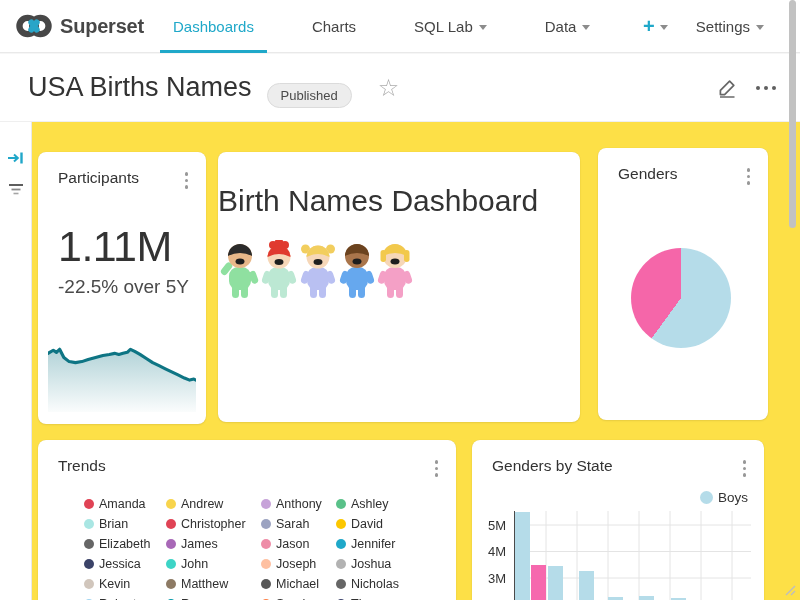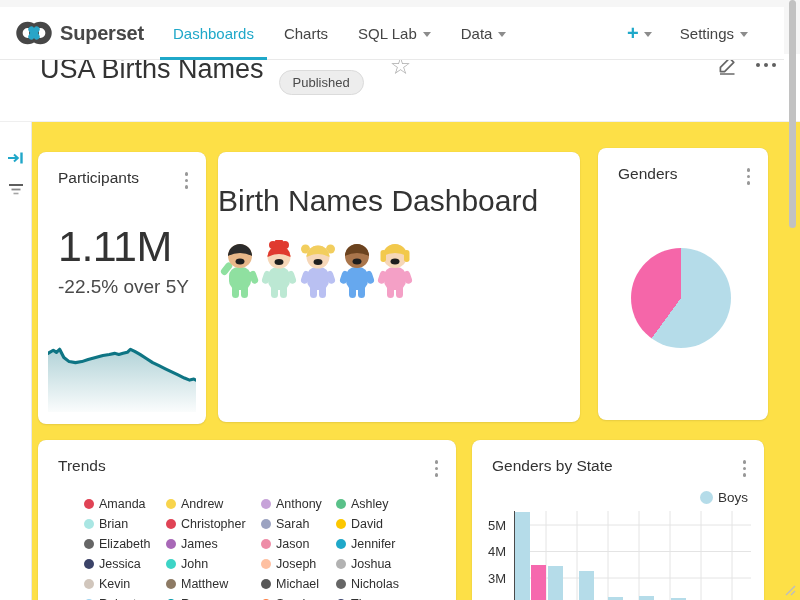--- a/index.html
+++ b/index.html
@@ -2,41 +2,41 @@
 <html><head>
 <meta charset="utf-8">
 <style>
   html,body{margin:0;padding:0;}
   body{
     width:800px;height:600px;position:relative;overflow:hidden;
     background:#F6F6F6;font-family:"Liberation Sans",sans-serif;
     -webkit-font-smoothing:antialiased;
   }
   
-  .topnav{position:absolute;top:0;left:0;right:16px;height:53px;background:#fff;
+  .topnav{position:absolute;top:0;left:0;right:0;height:53px;background:#fff;
     border-bottom:1px solid #E9E9E9;display:flex;align-items:center;
-    padding-left:14px;box-sizing:border-box;z-index:5;margin-top:7px;}
+    padding-left:14px;box-sizing:border-box;z-index:5;}
   .logo{display:flex;align-items:center;gap:6px;cursor:pointer;}
   .brand{font-size:20px;font-weight:700;color:#474747;letter-spacing:-0.2px;}
-  .nav-menu{display:flex;height:53px;margin-left:14px;}
+  .nav-menu{display:flex;height:53px;margin-left:14px;gap:28px;}
   .nav-item{display:flex;align-items:center;gap:6px;padding:0 15px;font-size:15px;
     color:#454545;cursor:pointer;position:relative;}
   .nav-item.active{color:#1FA8C9;}
   .nav-item.active::after{content:"";position:absolute;left:2px;right:2px;bottom:0;
     height:3px;background:#1FA8C9;}
   .caret{width:0;height:0;border-left:4px solid transparent;border-right:4px solid transparent;
     border-top:5px solid #8C8C8C;margin-top:2px;}
   .nav-right{margin-left:auto;display:flex;align-items:center;gap:10px;padding-right:28px;}
   .plus-btn{display:flex;align-items:center;gap:5px;padding:0 10px;cursor:pointer;}
   .plus-glyph{color:#1FA8C9;font-size:20px;font-weight:700;line-height:1;}
   .settings-btn{display:flex;align-items:center;gap:6px;padding:0 8px;font-size:15px;
     color:#454545;cursor:pointer;}
   
   .pageheader{position:absolute;top:54px;left:0;right:0;height:68px;background:#fff;
-    display:flex;align-items:flex-start;padding-left:40px;box-sizing:border-box;
+    display:flex;align-items:center;padding-left:28px;box-sizing:border-box;
     border-bottom:1px solid #EFEFEF;z-index:4;}
   .page-title{font-size:27px;font-weight:500;color:#333;}
   .badge{margin-left:15px;background:#EDEDED;border:1px solid #DBDBDB;color:#4A4A4A;
     font-size:13px;padding:4px 13px;border-radius:14px;cursor:pointer;margin-top:16px;}
   .star-btn{margin-left:26px;font-size:24px;color:#ACACAC;line-height:1;cursor:pointer;}
   .header-actions{margin-left:auto;display:flex;align-items:center;gap:18px;padding-right:24px;}
   .icon-btn{cursor:pointer;display:flex;align-items:center;}
   .dots-h{display:flex;gap:4px;}
   .dots-h i{width:4px;height:4px;border-radius:50%;background:#5F5F5F;}
   

